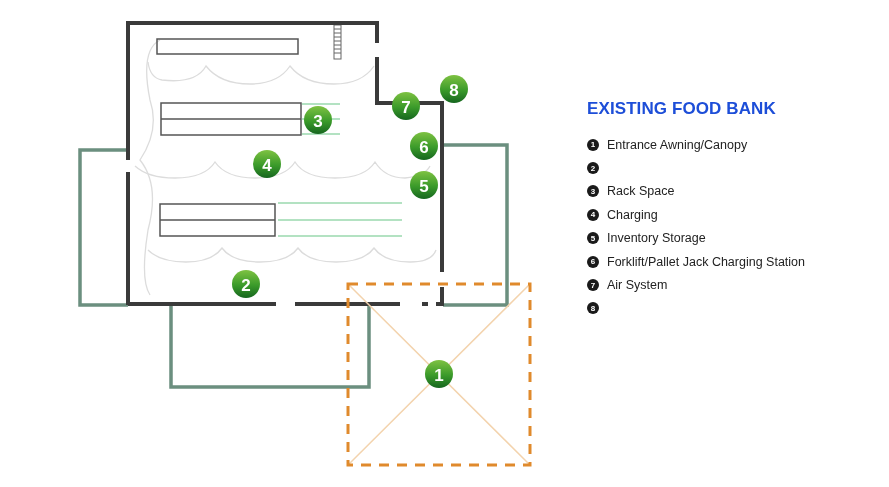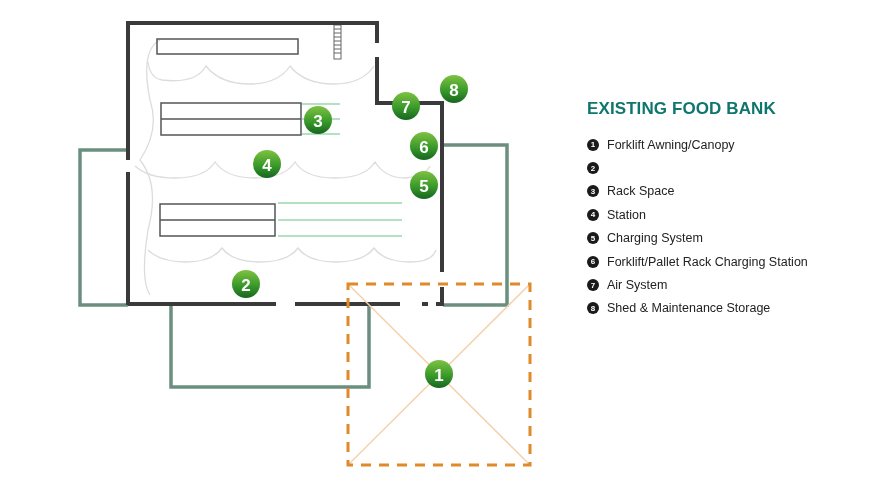--- a/index.html
+++ b/index.html
@@ -1,20 +1,20 @@
 <!DOCTYPE html>
 <html><head>
 <meta charset="utf-8">
 <style>
   html, body { margin: 0; padding: 0; background: #ffffff; }
   body { width: 889px; height: 487px; position: relative; overflow: hidden;
          font-family: "Liberation Sans", sans-serif; }
   #plan { position: absolute; left: 0; top: 0; }
   .legend { position: absolute; left: 587px; top: 99px; width: 290px; }
-  .legend-title { color: #0f766e; font-weight: bold; font-size: 17px; line-height: 19px;
+  .legend-title { color: #1d4ed8; font-weight: bold; font-size: 17px; line-height: 19px;
                   letter-spacing: 0.1px; margin: 0; }
   .legend-list { list-style: none; padding: 0; margin: 15px 0 0 0; }
   .legend-item { display: flex; align-items: center; height: 23.4px; font-size: 12.5px; color: #222; }
   .legend-num { width: 12px; height: 12px; border-radius: 50%; background: #1a1a1a; color: #fff;
                 font-size: 8px; font-weight: bold; display: inline-flex; align-items: center;
                 justify-content: center; margin-right: 8px; flex: 0 0 auto; }
   .marker-text { font-family: "Liberation Sans", sans-serif; font-weight: bold; font-size: 17px;
                  fill: #ffffff; text-anchor: middle; dominant-baseline: central; }
 </style>
 </head>
@@ -121,43 +121,42 @@
   </g>
 </svg>
 
 <div class="legend">
   <h1 class="legend-title">
     <span>EXISTING FOOD BANK</span><br>
   </h1>
   <ul class="legend-list">
     <li class="legend-item">
       <span class="legend-num">1</span>
-      <span>Forklift Awning/Canopy</span>
+      <span>Entrance Awning/Canopy</span>
     </li>
     <li class="legend-item">
       <span class="legend-num">2</span>
     </li>
     <li class="legend-item">
       <span class="legend-num">3</span>
       <span>Rack Space</span>
     </li>
     <li class="legend-item">
       <span class="legend-num">4</span>
-      <span>Station</span>
+      <span>Charging</span>
     </li>
     <li class="legend-item">
       <span class="legend-num">5</span>
-      <span>Charging System</span>
+      <span>Inventory Storage</span>
     </li>
     <li class="legend-item">
       <span class="legend-num">6</span>
-      <span>Forklift/Pallet Rack Charging Station</span>
+      <span>Forklift/Pallet Jack Charging Station</span>
     </li>
     <li class="legend-item">
       <span class="legend-num">7</span>
       <span>Air System</span>
     </li>
     <li class="legend-item">
       <span class="legend-num">8</span>
-      <span>Shed &amp; Maintenance Storage</span>
     </li>
   </ul>
 </div>
 
 </body></html>

